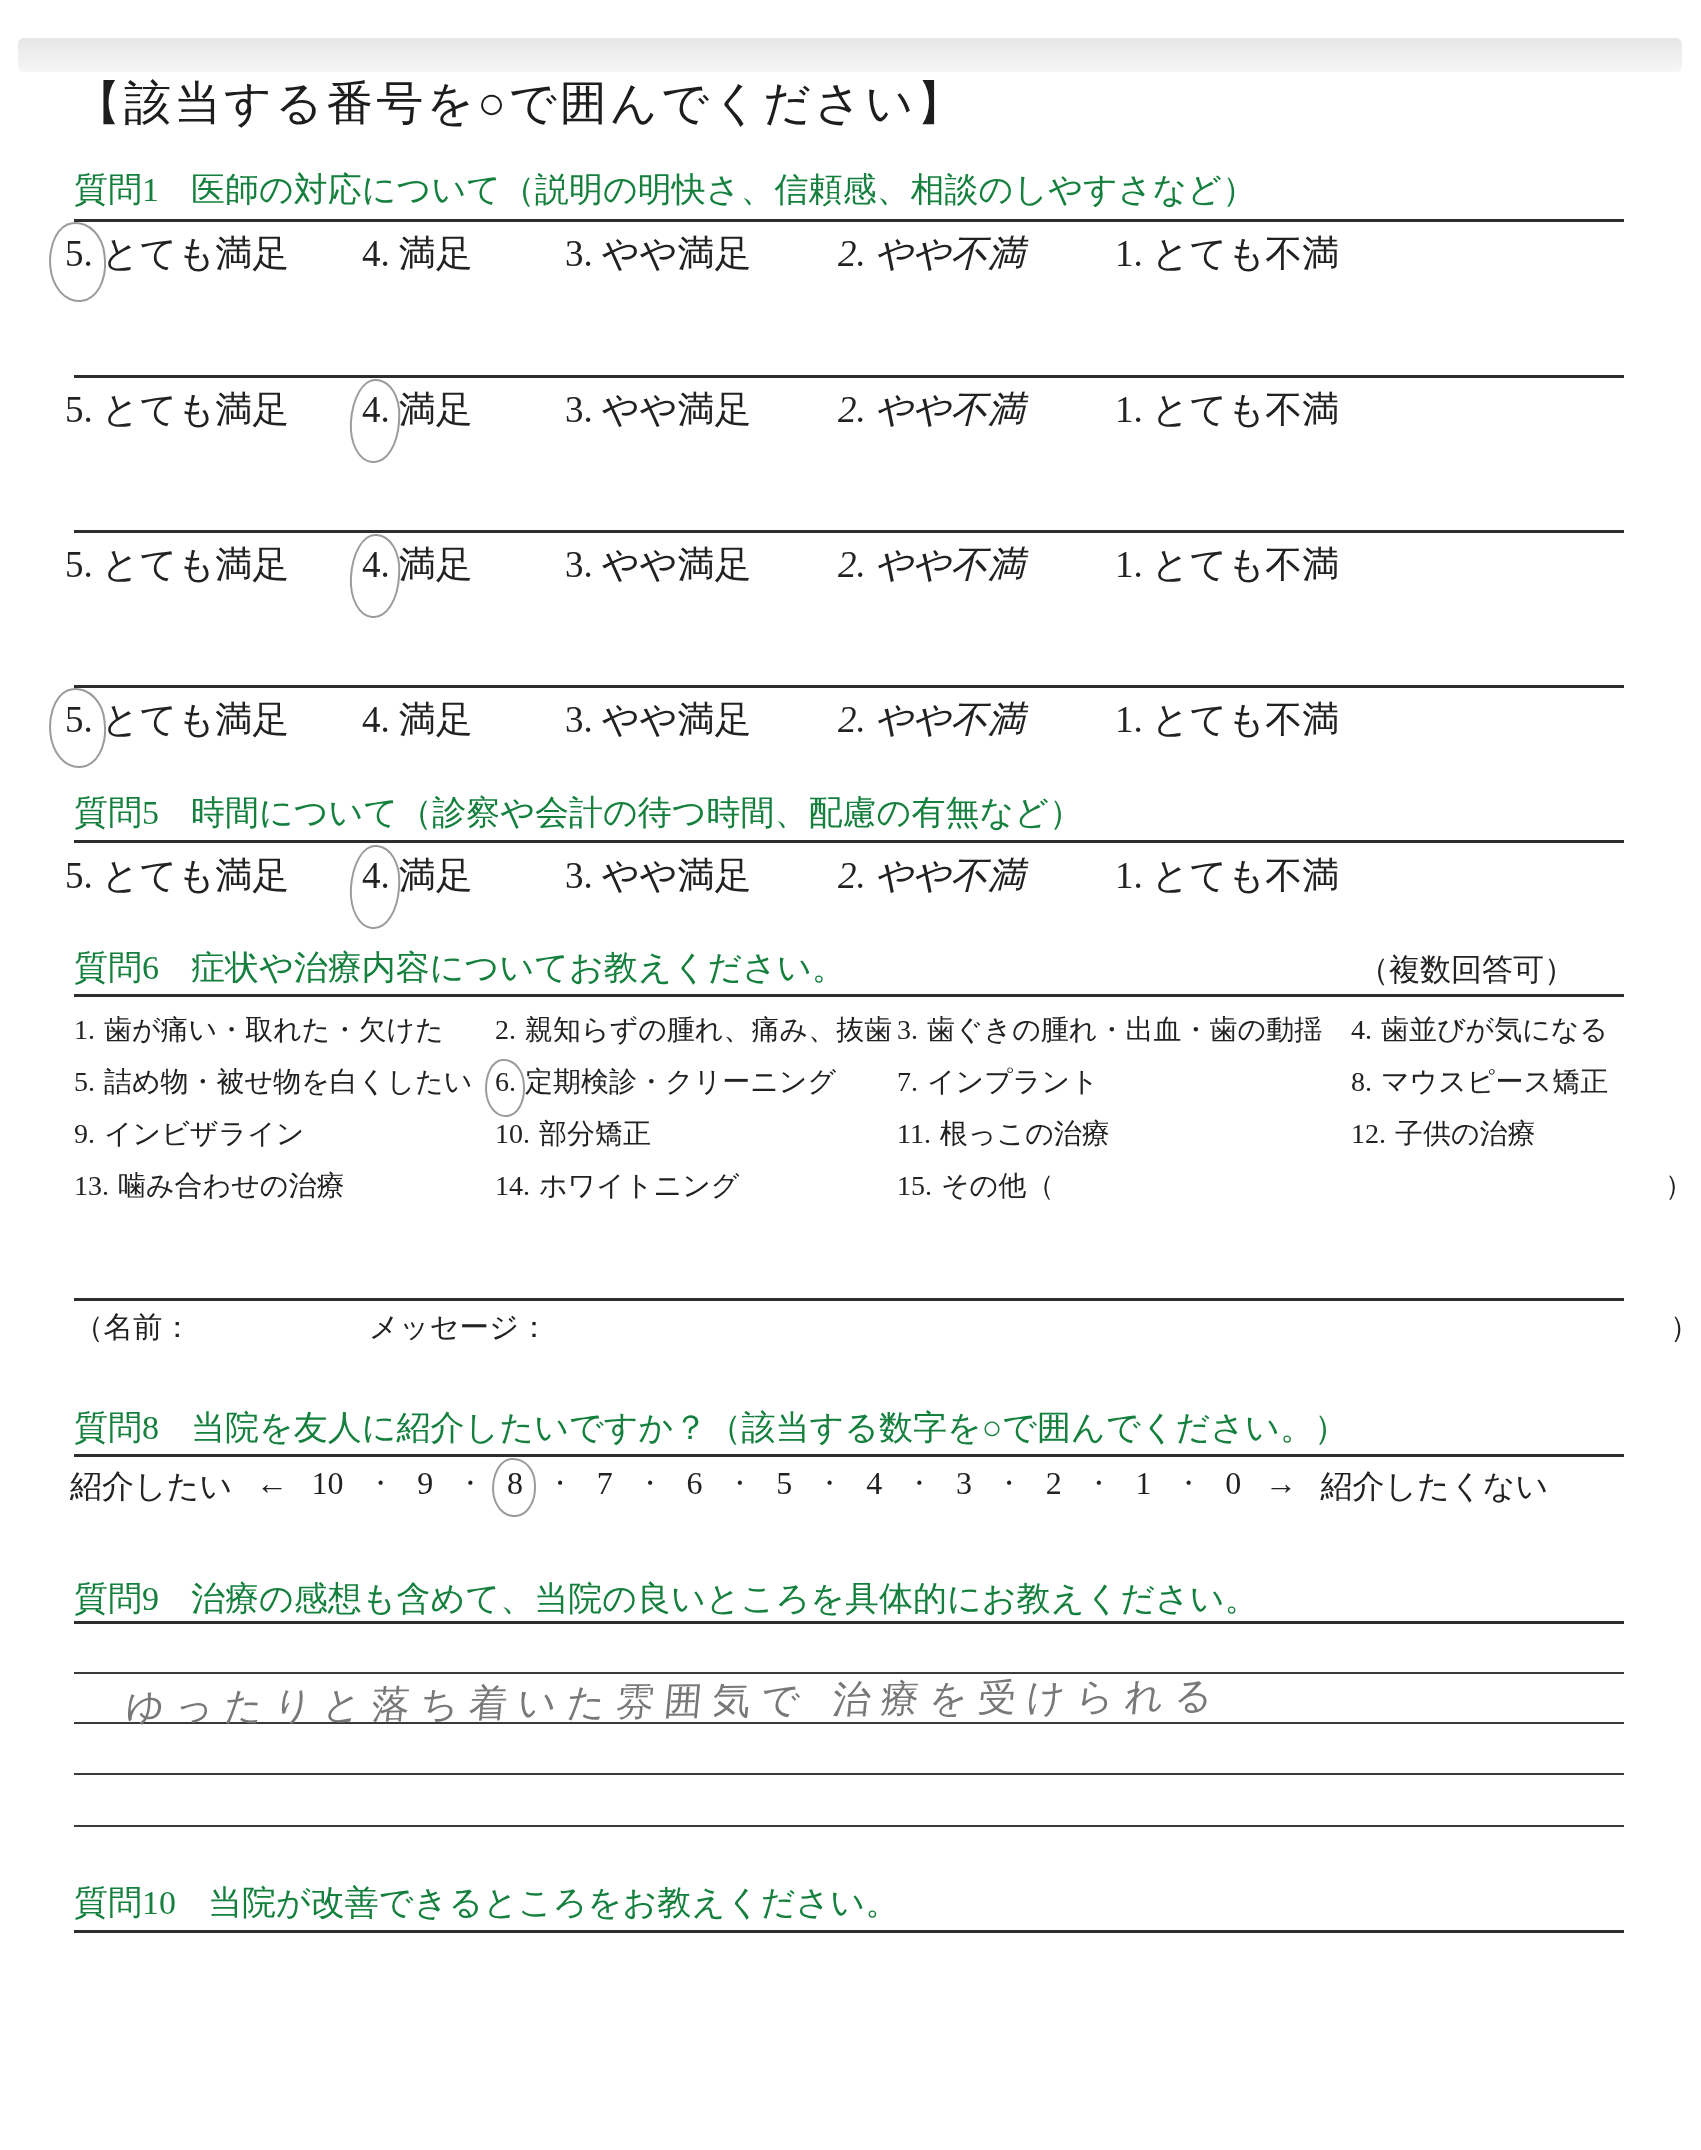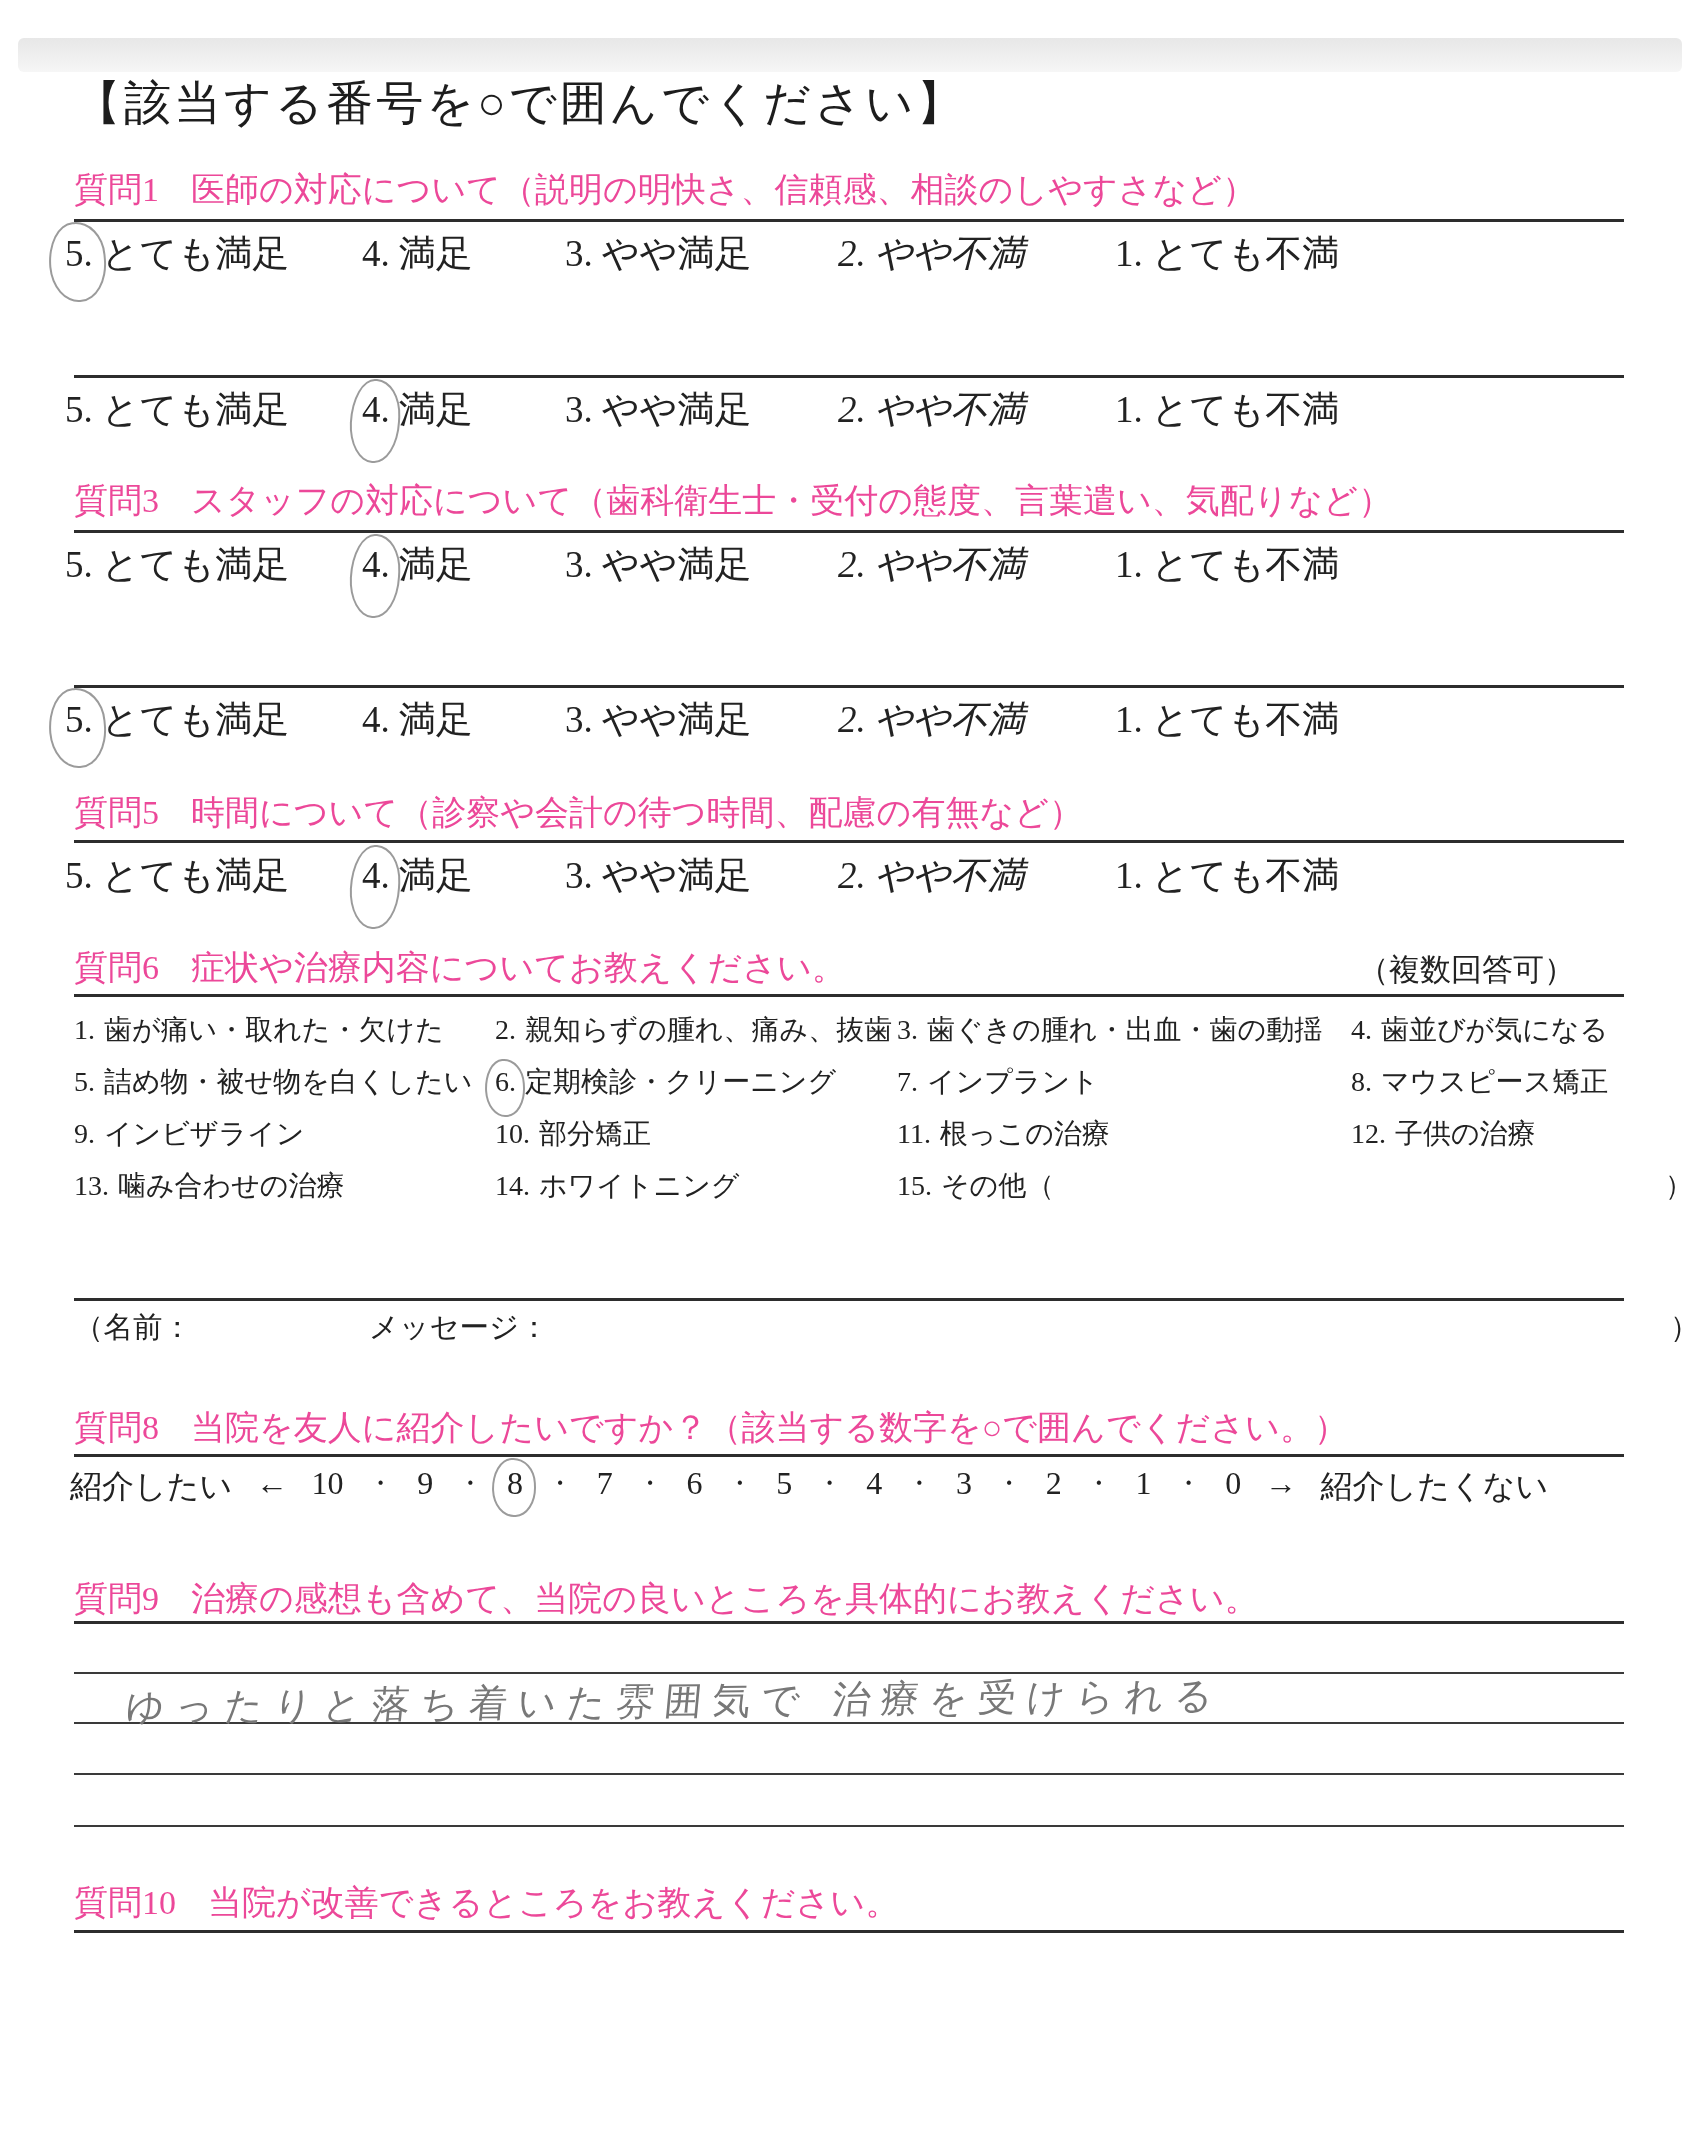--- a/index.html
+++ b/index.html
@@ -9,21 +9,21 @@
     overflow:hidden;
   }
   .scanband {
     position:absolute; left:17.7px; top:38px; width:1664px; height:34px;
     background:linear-gradient(#e7e7e7,#f6f6f6); border-radius:5.9px;
   }
   .header {
     position:absolute; left:74px; top:72px; font-size:47px; letter-spacing:3px;
     white-space:nowrap; color:#1d1d1d;
   }
-  .qtitle { position:absolute; left:74px; font-size:34px; white-space:nowrap; color:#ec4899; }
+  .qtitle { position:absolute; left:74px; font-size:34px; white-space:nowrap; color:#15803d; }
   .qlabel { margin-right:32px; }
   .rule-heavy { position:absolute; left:74px; width:1550px; height:0; border-top:3px solid #2d2d2d; }
   .rule { position:absolute; left:74px; width:1550px; height:0; border-top:2.2px solid #3a3a3a; }
   .optrow { position:absolute; left:0; top:0; width:1701px; height:44px; font-size:37px; }
   .opt { position:absolute; white-space:nowrap; }
   .o1{left:65px;} .o2{left:362px;} .o3{left:565px;} .o4{left:838px;font-style:italic;} .o5{left:1115px;}
   .num { position:relative; display:inline-block; }
   .otext { margin-left:8.9px; }
   .circled::before {
     content:""; position:absolute; border:2.2px solid #9b9b9b;
@@ -78,23 +78,20 @@
 
   <div class="rule-heavy" style="top:375px"></div>
   <div class="optrow" style="top:385px">
     <span class="opt o1"><span class="num">5.</span><span class="otext">とても満足</span></span>
     <span class="opt o2"><span class="num circled v2">4.</span><span class="otext">満足</span></span>
     <span class="opt o3"><span class="num">3.</span><span class="otext">やや満足</span></span>
     <span class="opt o4"><span class="num">2.</span><span class="otext">やや不満</span></span>
     <span class="opt o5"><span class="num">1.</span><span class="otext">とても不満</span></span>
   </div>
 
-  <div class="qtitle" style="top:478px">
-    <span class="qlabel">質問3</span><span>スタッフの対応について（歯科衛生士・受付の態度、言葉遣い、気配りなど）</span>
-  </div>
   <div class="rule-heavy" style="top:530px"></div>
   <div class="optrow" style="top:540px">
     <span class="opt o1"><span class="num">5.</span><span class="otext">とても満足</span></span>
     <span class="opt o2"><span class="num circled v2">4.</span><span class="otext">満足</span></span>
     <span class="opt o3"><span class="num">3.</span><span class="otext">やや満足</span></span>
     <span class="opt o4"><span class="num">2.</span><span class="otext">やや不満</span></span>
     <span class="opt o5"><span class="num">1.</span><span class="otext">とても不満</span></span>
   </div>
 
   <div class="rule-heavy" style="top:685px"></div>

